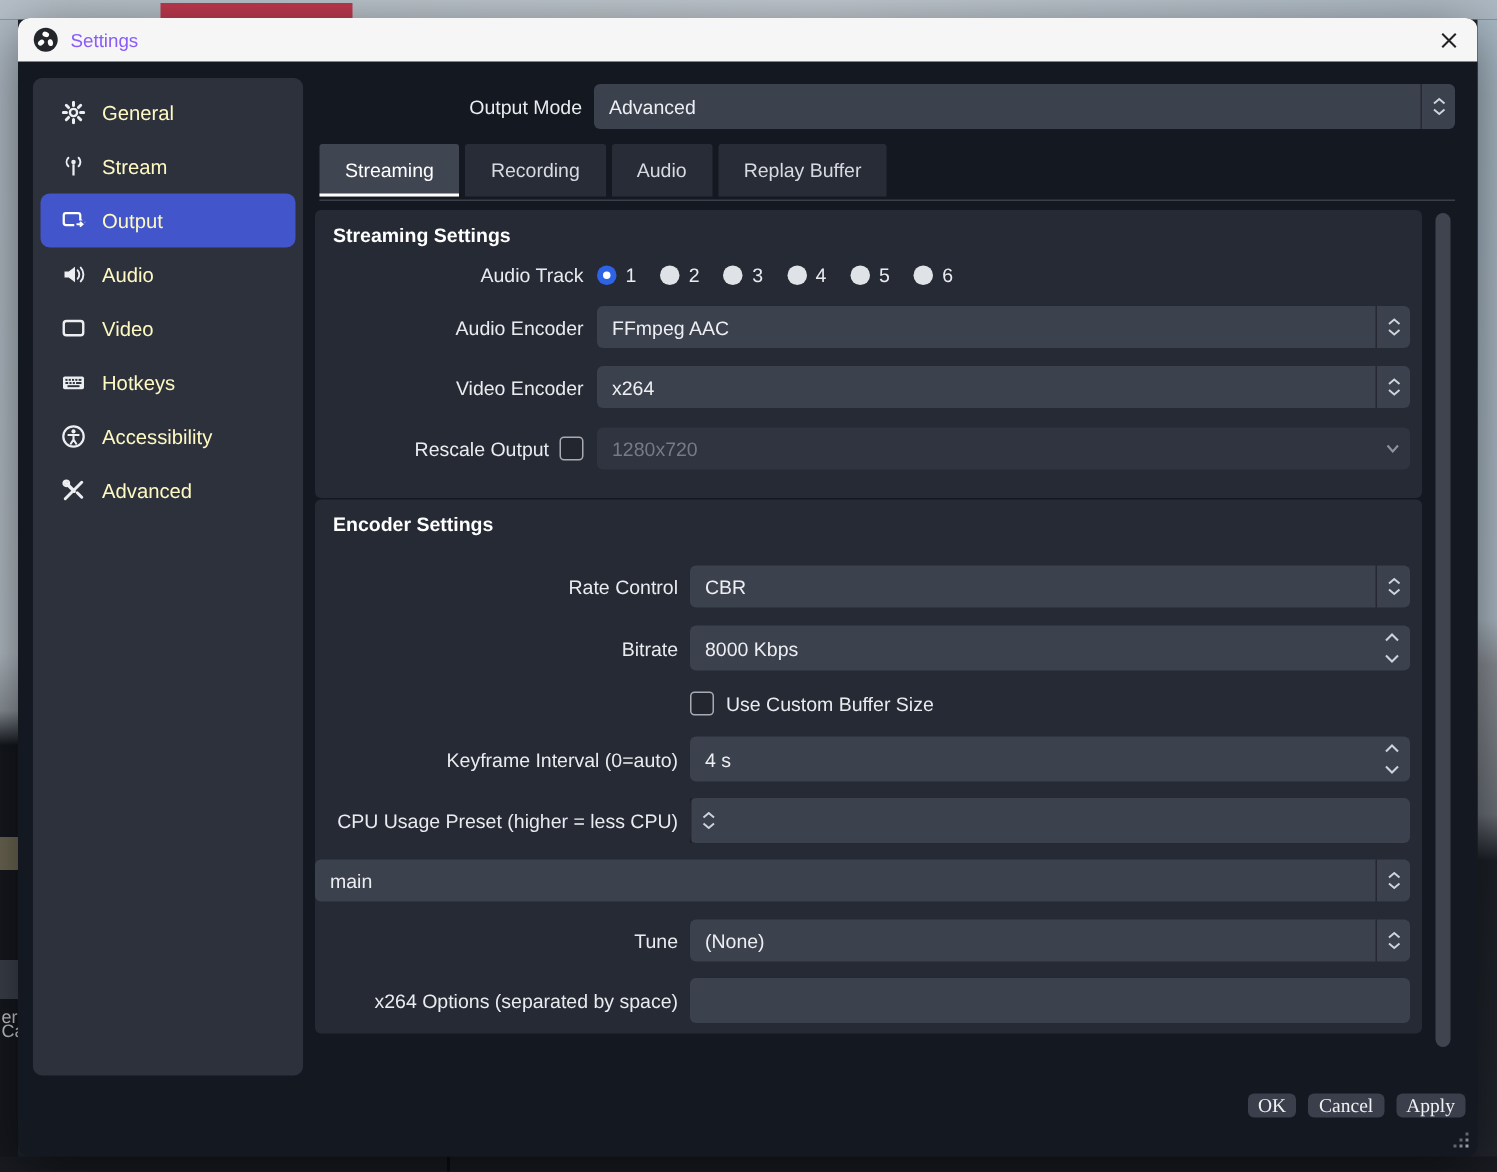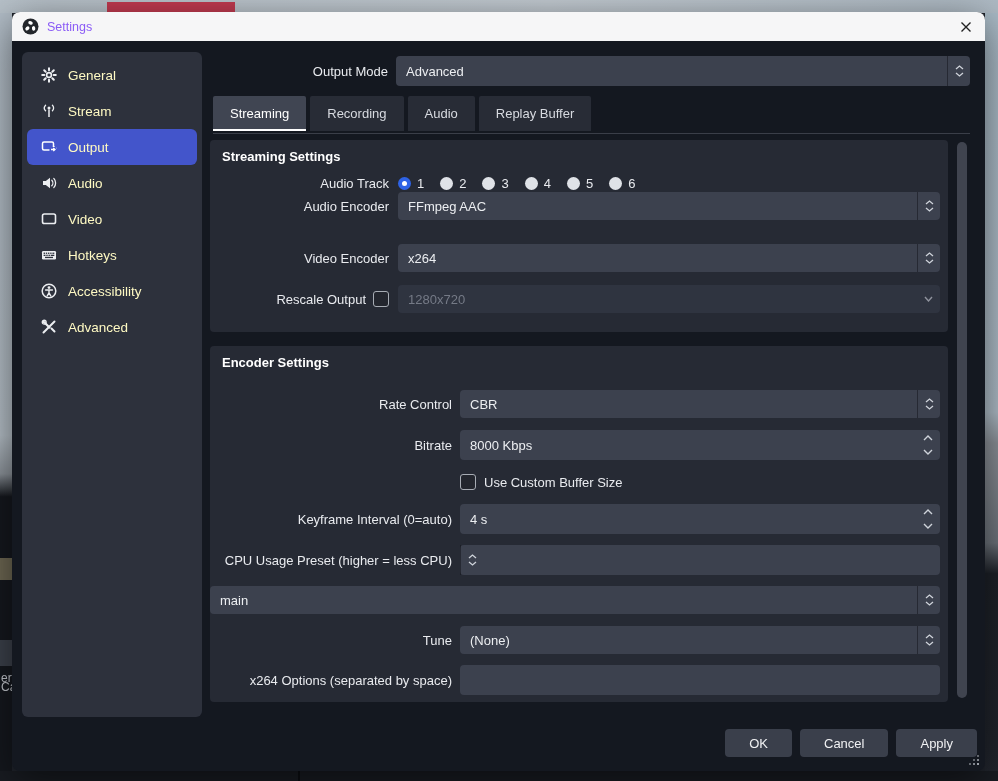--- a/index.html
+++ b/index.html
@@ -54,21 +54,21 @@
   .tabs { position:absolute; left:201px; top:55px; height:35px; display:flex; gap:4px; }
   .tab { height:35px; padding:0 17px; display:flex; align-items:center;
     background:#282c36; color:#d7dae0; font-size:13px; border-radius:2px 2px 0 0; cursor:pointer; position:relative; }
   .tab.active { background:#404552; color:#ffffff; }
   .tab.active::after { content:""; position:absolute; left:0; right:0; bottom:0; height:2px; background:#ffffff; }
   .tab-divider { position:absolute; left:201px; top:92px; width:757px; height:1px; background:#3a3e48; }
 
   
   .panel { position:absolute; left:198px; width:738px; background:#262a34; border-radius:4px; }
   .panel-streaming { top:99px; height:192px; }
-  .panel-encoder { top:305px; height:356px; }
+  .panel-encoder { top:292px; height:356px; }
   .panel-header { position:absolute; left:12px; top:9px; font-weight:700; font-size:13px; color:#ffffff; }
   .frow { position:absolute; left:0; width:100%; display:flex; align-items:center; padding-right:8px; }
   .frow .lbl { text-align:right; flex:0 0 auto; color:#e9ebef; }
   .lblcol-s { width:179px; margin-right:9px;padding-left:36px; }
   .lblcol-e { width:242px; margin-right:8px; }
   .lbl-check { display:flex; justify-content:flex-end; align-items:center; gap:7px; }
 
   
   .field { flex:1; height:28px; background:#3c414e; border-radius:4px;
     display:flex; align-items:center; color:#eceef1; font-size:13px; position:relative; cursor:pointer; }
@@ -86,22 +86,22 @@
   .radio-opt { display:flex; align-items:center; gap:6px; cursor:pointer; }
   .radio-dot { width:13px; height:13px; border-radius:50%; background:#dfe2e7; }
   .radio-dot.on { background:#2e63e6; position:relative; }
   .radio-dot.on::after { content:""; position:absolute; left:4px; top:4px; width:5px; height:5px;
     border-radius:50%; background:#ffffff; }
 
   
   .vscroll { position:absolute; left:945px; top:101px; width:10px; height:556px;
     background:#40444f; border-radius:5px; cursor:pointer; }
   .footer { position:absolute; right:8px; top:688px; display:flex; gap:8px; }
-  .btn { height:28px; padding:0 24px; background:#3a3f4b; border:none; border-radius:4px;
-    color:#f0f1f3; font-size:13px; font-family:Liberation Sans, sans-serif; cursor:pointer; }
+  .btn { height:16px; padding:0 7px; background:#3a3f4b; border:none; border-radius:4px;
+    color:#f0f1f3; font-size:13px; font-family:Liberation Serif, serif; cursor:pointer; }
   .grip { position:absolute; right:6px; bottom:6px; width:2px; height:2px; background:#9ba0a8;
     box-shadow:-4px 0 #81858d, -8px 0 #62666d, 0 -4px #81858d, -4px -4px #62666d, 0 -8px #62666d; }
 </style>
 </head>
 <body>
 
 <div class="backdrop-top"></div>
 <div class="backdrop-redbar"></div>
 <div class="backdrop-left"></div>
 <div class="bk-block1"></div>
@@ -264,21 +264,21 @@
               <span class="radio-dot"></span>
               <span>5</span>
             </span>
           <span class="radio-opt">
               <span class="radio-dot"></span>
               <span>6</span>
             </span>
         </div>
       </div>
 
-      <div class="frow" style="top:52px; height:28px;">
+      <div class="frow" style="top:64px; height:28px;">
         <span class="lbl lblcol-s">Audio Encoder</span>
         <div class="field">
           <span class="val">FFmpeg AAC</span>
           <div class="combo-spin">
             <svg width="9" height="5" viewBox="0 0 9 5">
                 <polyline points="1,4 4.5,1 8,4" fill="none" stroke="#cfd3da" stroke-width="1.3"></polyline>
               </svg>
             <svg width="9" height="5" viewBox="0 0 9 5">
                 <polyline points="1,1 4.5,4 8,1" fill="none" stroke="#cfd3da" stroke-width="1.3"></polyline>
               </svg>

